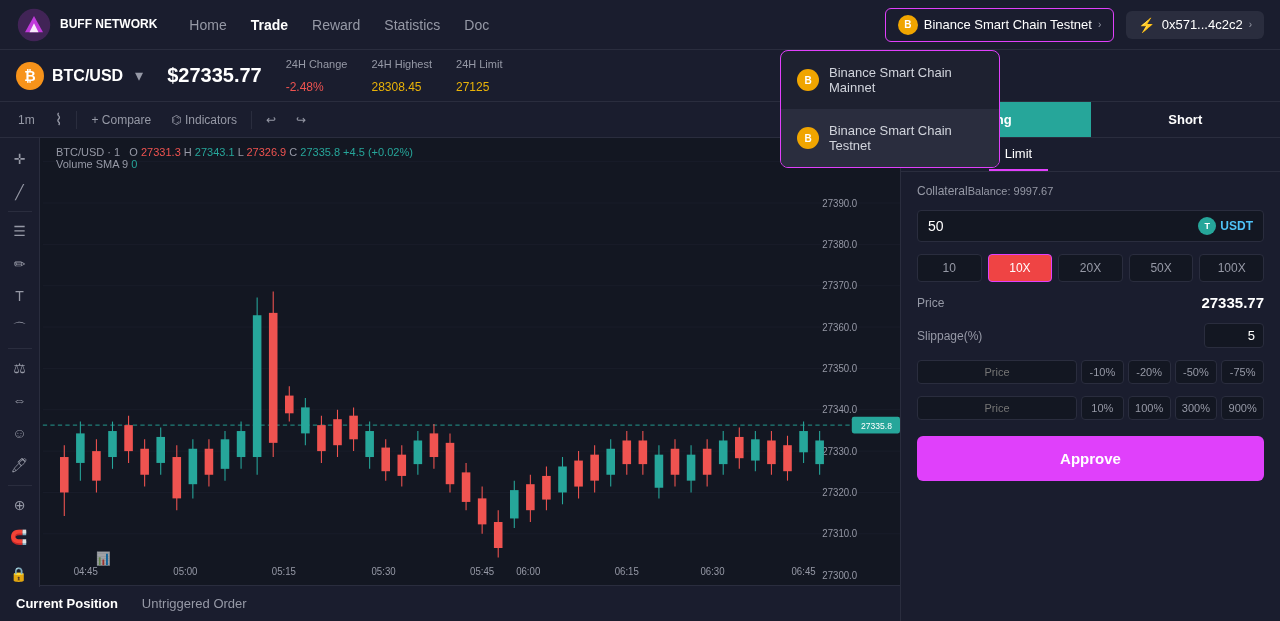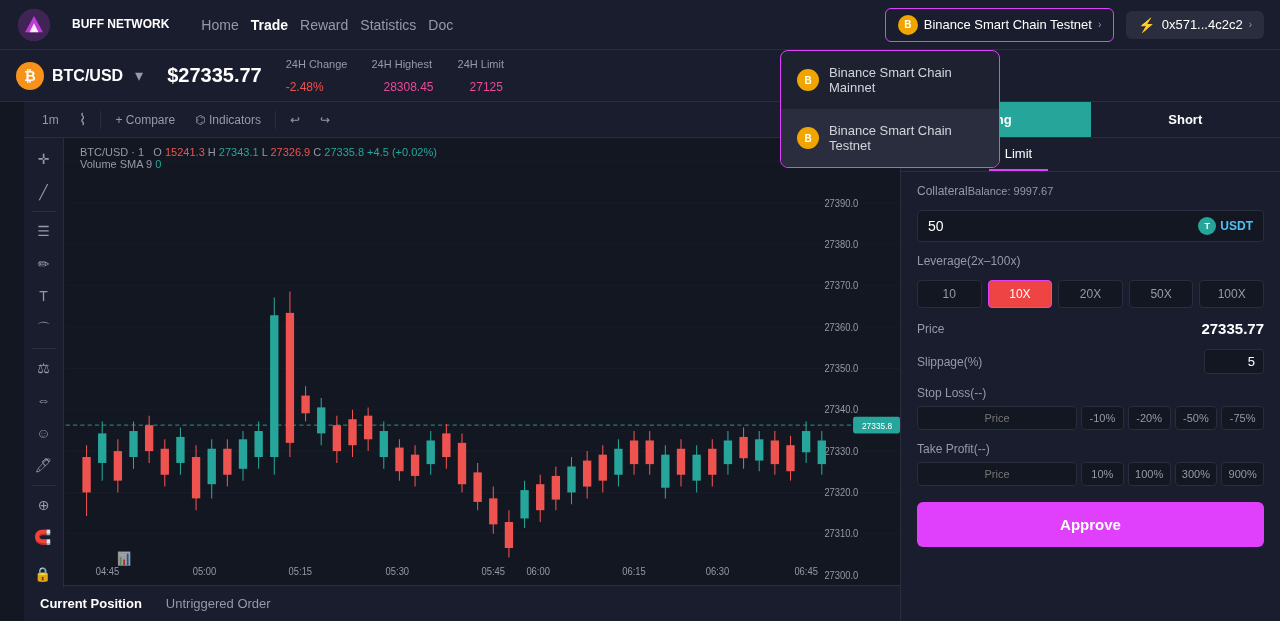--- a/index.html
+++ b/index.html
@@ -20,37 +20,37 @@
       background: #1a1d2e;
       height: 50px;
       padding: 0 16px;
       border-bottom: 1px solid #2a2d3e;
       position: relative;
       z-index: 100;
     }
     .logo {
       display: flex;
       align-items: center;
-      gap: 20px;
+      gap: 8px;
       margin-right: 32px;
     }
     .logo-icon {
       width: 36px;
       height: 36px;
     }
     .logo-text {
       color: #ffffff;
       font-weight: 700;
       font-size: 12px;
       line-height: 1.2;
     }
     .nav {
       display: flex;
       align-items: center;
-      gap: 12px;
+      gap: 24px;
       flex: 1;
     }
     .nav-item {
       color: #9699a6;
       font-size: 14px;
       cursor: pointer;
     }
     .nav-item.active { color: #ffffff; font-weight: 600; }
     .header-right {
       display: flex;
@@ -176,27 +176,26 @@
       gap: 10px;
     }
     .ticker-stat-label {
       color: #9699a6;
       font-size: 11px;
     }
     .ticker-stat-value {
       font-size: 12px;
     }
     .stat-negative { color: #ef5350; }
-    .stat-neutral { color: #ec4899; margin-left: 12px; }
+    .stat-neutral { color: #eab308; }
 
     
     .main {
       display: flex;
       height: calc(621px - 50px - 52px);
-      padding-left: 24px;
     }
 
     
     .chart-area {
       flex: 1;
       display: flex;
       flex-direction: column;
       background: #131722;
       position: relative;
     }
@@ -660,21 +659,21 @@
         <div class="left-tool-sep"></div>
         <div class="left-tool">⊕</div>
         <div class="left-tool" style="margin-top:auto; margin-bottom:4px;">🧲</div>
         <div class="left-tool">🔒</div>
       </div>
 
       
       <div class="chart-info">
         <span>BTC/USD · 1 &nbsp;</span>
         <span>O</span>
-        <span class="red" style="color:#ef5350">15241.3 </span>
+        <span class="red" style="color:#ef5350">27331.3 </span>
         <span>H</span>
         <span class="green">27343.1 </span>
         <span>L</span>
         <span style="color:#ef5350">27326.9 </span>
         <span>C</span>
         <span class="green">27335.8 </span>
         <span class="green">+4.5 (+0.02%)</span>
         <br>
         <span>Volume SMA 9 </span>
         <span class="green">0</span>
@@ -925,54 +924,49 @@
         <span class="form-balance">Balance: 9997.67</span>
       </div>
       <div class="input-row">
         <input type="text" value="50" style="">
         <div class="usdt-badge">
           <div class="usdt-icon">T</div>
           <span>USDT</span>
         </div>
       </div>
 
-      <div class="form-row">
-        <span class="form-label">Leverage(2x–100x)</span>
-      </div>
       <div class="leverage-options">
         <button class="lev-btn">10</button>
         <button class="lev-btn active">10X</button>
         <button class="lev-btn">20X</button>
         <button class="lev-btn">50X</button>
         <button class="lev-btn">100X</button>
       </div>
 
       <div class="price-row">
         <span class="form-label">Price</span>
         <span class="price-value">27335.77</span>
       </div>
 
       <div class="slippage-row">
         <span class="form-label">Slippage(%)</span>
         <input class="slippage-input" type="text" value="5" style="">
       </div>
 
       <div class="stop-loss-row">
-        <span class="form-label">Stop Loss(--)</span>
         <div class="pct-options">
           <input class="pct-input" type="text" placeholder="Price" style="">
           <button class="pct-btn">-10%</button>
           <button class="pct-btn">-20%</button>
           <button class="pct-btn">-50%</button>
           <button class="pct-btn">-75%</button>
         </div>
       </div>
 
       <div class="take-profit-row">
-        <span class="form-label">Take Profit(--)</span>
         <div class="pct-options">
           <input class="pct-input" type="text" placeholder="Price" style="">
           <button class="pct-btn">10%</button>
           <button class="pct-btn">100%</button>
           <button class="pct-btn">300%</button>
           <button class="pct-btn">900%</button>
         </div>
       </div>
 
       <button class="approve-btn">Approve</button>

